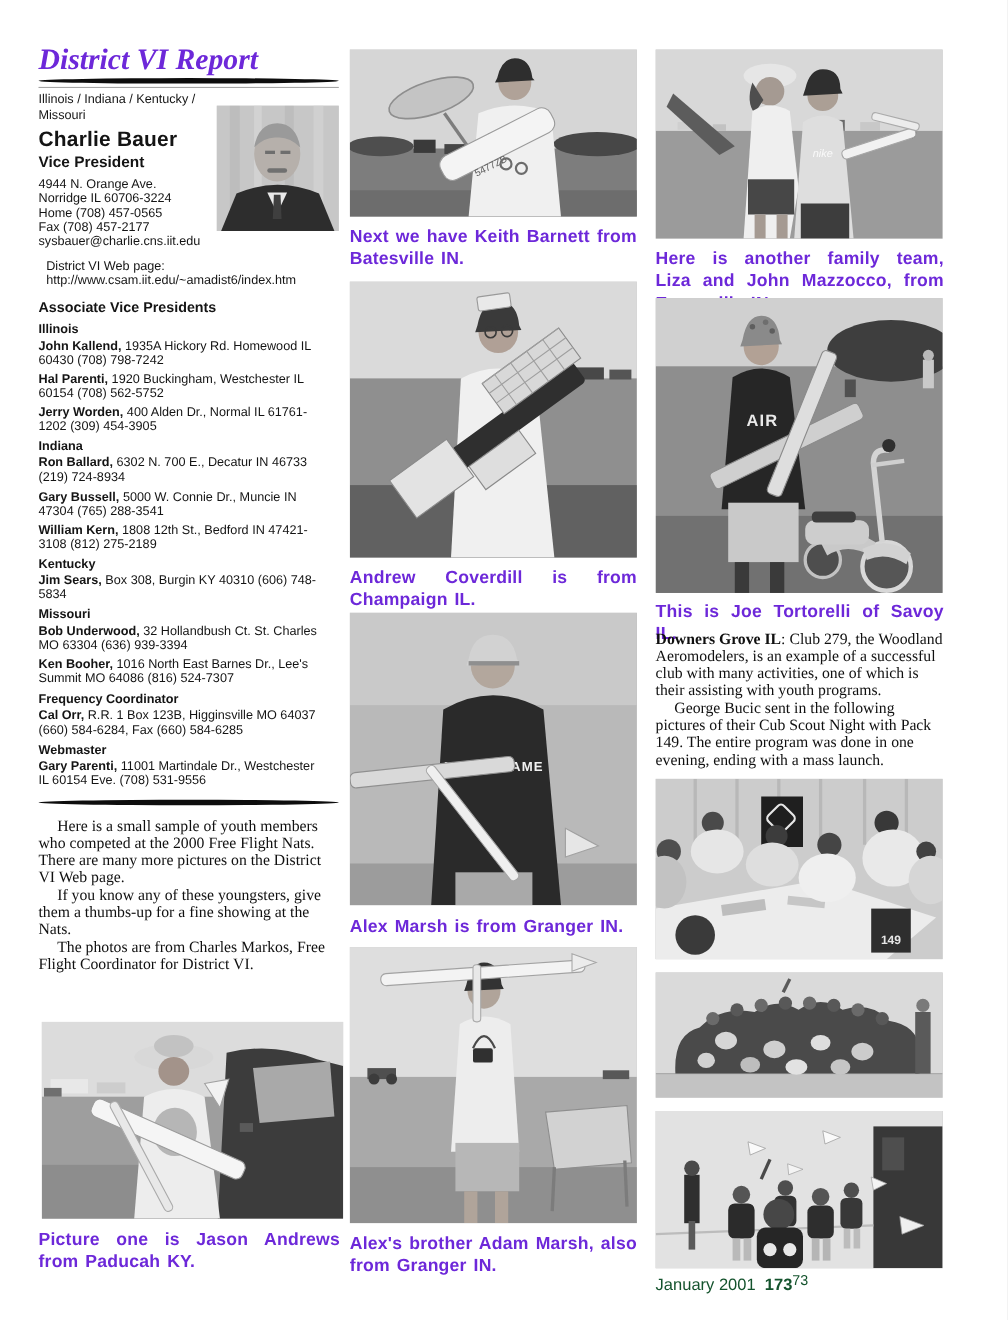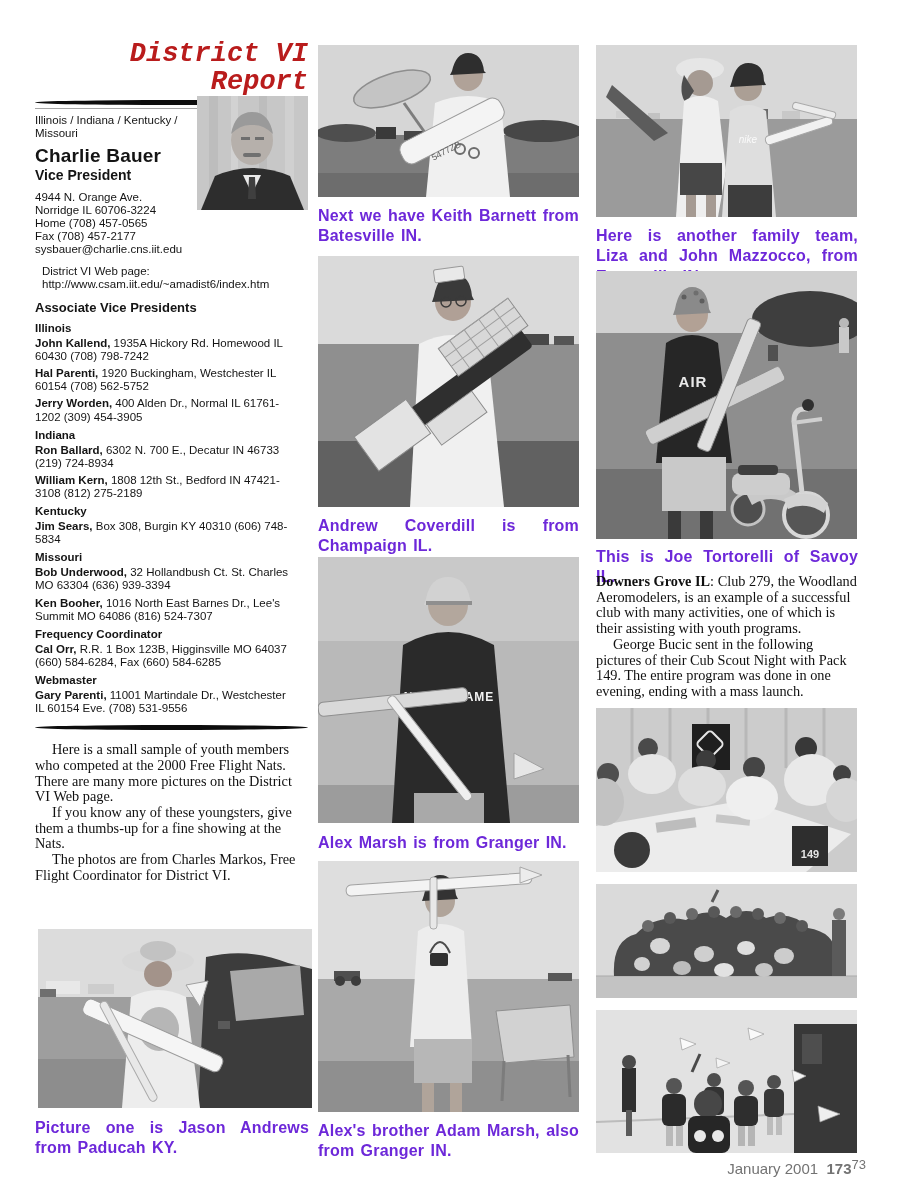--- a/index.html
+++ b/index.html
@@ -1,21 +1,21 @@
 <!DOCTYPE html>
 <html><head>
 <meta charset="utf-8">
 <style>
   html,body{margin:0;padding:0;background:#e9e9e9;}
   .page{position:relative;width:916px;height:1200px;background:#ffffff;overflow:hidden;
         font-family:"Liberation Sans",sans-serif;color:#141414;}
   
   .col-left{position:absolute;left:35px;top:40px;width:273px;}
-  .mast-title{font-family:Liberation Mono, monospace;font-style:italic;font-weight:bold;
-              font-size:27px;line-height:1.05;text-align:right;color:#b91c1c;margin-bottom:3px;}
+  .mast-title{font-family:Liberation Serif, serif;font-style:italic;font-weight:bold;
+              font-size:27px;line-height:1.05;text-align:left;color:#6d28d9;margin-bottom:3px;}
   .rule-thick{height:5px;background:#0d0d0d;border-radius:50%;margin-bottom:3px;}
   .rule-thin{height:1px;background:#a5a5a5;margin-bottom:5px;}
   .region{font-size:11.5px;line-height:1.2;width:160px;margin-bottom:5px;}
   .vp-name{font-size:19px;font-weight:bold;letter-spacing:.2px;line-height:1.05;margin-bottom:2px;}
   .vp-role{font-size:14px;font-weight:bold;line-height:1.1;margin-bottom:7px;}
   .addr{font-size:11.5px;line-height:1.13;width:162px;margin-bottom:9px;}
   .web{font-size:11.5px;line-height:1.15;margin-left:7px;margin-bottom:9px;}
   .avp-h{font-size:13px;font-weight:bold;margin-bottom:7px;}
   .state{font-size:11.5px;font-weight:bold;margin:5px 0 3px 0;}
   .entry{font-size:11.5px;line-height:1.14;margin-bottom:4px;width:258px;}
@@ -25,22 +25,22 @@
   .serif p{margin:0;}
   .serif .ind{text-indent:17px;}
   .serif .lead{font-weight:bold;margin-top:20px;}
   
   .photo{position:absolute;background:#c8c8c8;overflow:hidden;}
   .photo svg{display:block;width:100%;height:100%;}
   .cap{position:absolute;font-weight:bold;font-size:16px;line-height:1.28;
        text-align:justify;letter-spacing:.2px;word-spacing:1.6px;color:#6d28d9;}
   .downers{position:absolute;width:266px;}
   
-  .footer{position:absolute;left:596px;top:1160px;width:270px;text-align:right;
-          font-size:15px;color:#737373;}
+  .footer{position:absolute;left:596px;top:1160px;width:270px;
+          font-size:15px;color:#14532d;}
   .footer .pg{font-weight:bold;}
   .footer .pgsup{font-size:13px;position:relative;top:-5px;font-weight:normal;}
 </style>
 </head>
 <body>
 
 <div class="page">
 
   <div class="col-left">
     <div class="mast-title">District VI Report</div>
@@ -62,20 +62,21 @@
     </div>
     <div class="avp-h">Associate Vice Presidents</div>
 
     <div class="state">Illinois</div>
     <div class="entry"><b>John Kallend,</b><span> 1935A Hickory Rd. Homewood IL 60430 (708) 798-7242</span></div>
     <div class="entry"><b>Hal Parenti,</b><span> 1920 Buckingham, Westchester IL 60154 (708) 562-5752</span></div>
     <div class="entry"><b>Jerry Worden,</b><span> 400 Alden Dr., Normal IL 61761-1202 (309) 454-3905</span></div>
 
     <div class="state">Indiana</div>
     <div class="entry"><b>Ron Ballard,</b><span> 6302 N. 700 E., Decatur IN 46733 (219) 724-8934</span></div>
+    <div class="entry"><b>Gary Bussell,</b><span> 5000 W. Connie Dr., Muncie IN 47304 (765) 288-3541</span></div>
     <div class="entry"><b>William Kern,</b><span> 1808 12th St., Bedford IN 47421-3108 (812) 275-2189</span></div>
 
     <div class="state">Kentucky</div>
     <div class="entry"><b>Jim Sears,</b><span> Box 308, Burgin KY 40310 (606) 748-5834</span></div>
 
     <div class="state">Missouri</div>
     <div class="entry"><b>Bob Underwood,</b><span> 32 Hollandbush Ct. St. Charles MO 63304 (636) 939-3394</span></div>
     <div class="entry"><b>Ken Booher,</b><span> 1016 North East Barnes Dr., Lee's Summit MO 64086 (816) 524-7307</span></div>
 
     <div class="state">Frequency Coordinator</div>

